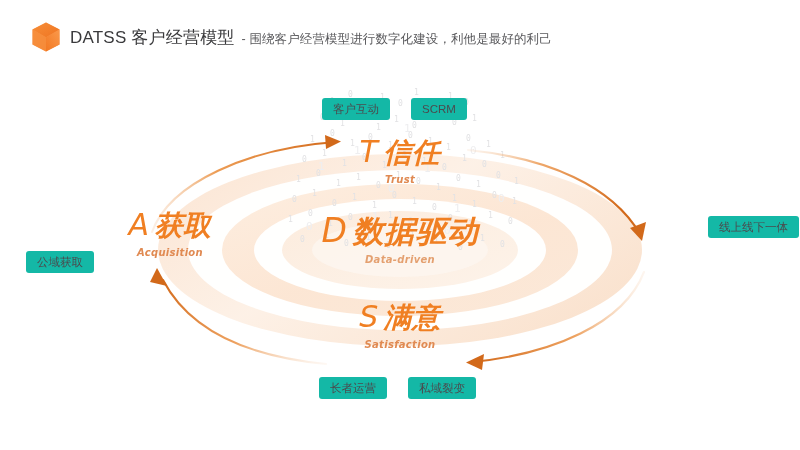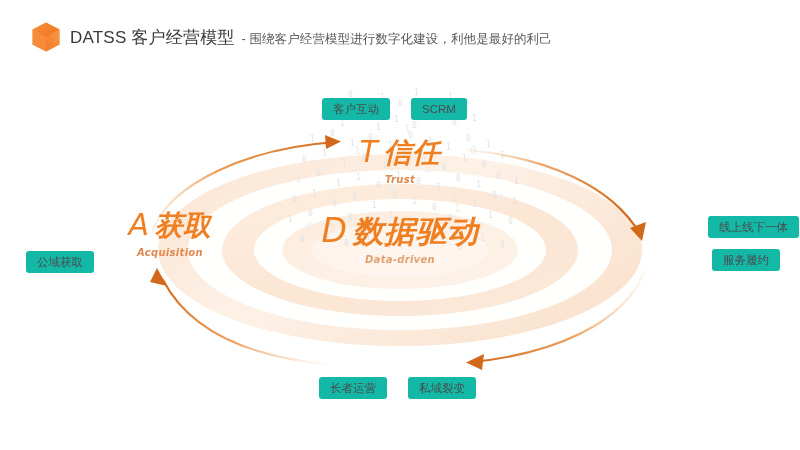--- a/index.html
+++ b/index.html
@@ -297,26 +297,31 @@
     </div>
 
     <div class="node" id="node-acq">
       <div class="node-main">
         <span class="letter">A</span><span class="cn">获取</span>
       </div>
       <div class="node-sub">Acquisition</div>
     </div>
 
 
+    <div class="node" id="node-sat">
+      <div class="node-main">
+        <span class="letter">S</span><span class="cn">满意</span>
+      </div>
+      <div class="node-sub">Satisfaction</div>
+    </div>
 
     <div class="pill" id="pill-t0">客户互动</div>
     <div class="pill" id="pill-t1">SCRM</div>
 
     <div class="pill" id="pill-a0">公域获取</div>
 
     <div class="pill" id="pill-s0">线上线下一体</div>
-    <div class="pill" id="pill-s1">服务履约</div>
 
     <div class="pill" id="pill-b0">长者运营</div>
     <div class="pill" id="pill-b1">私域裂变</div>
 
   </div>
 </div>
 
 </body></html>

